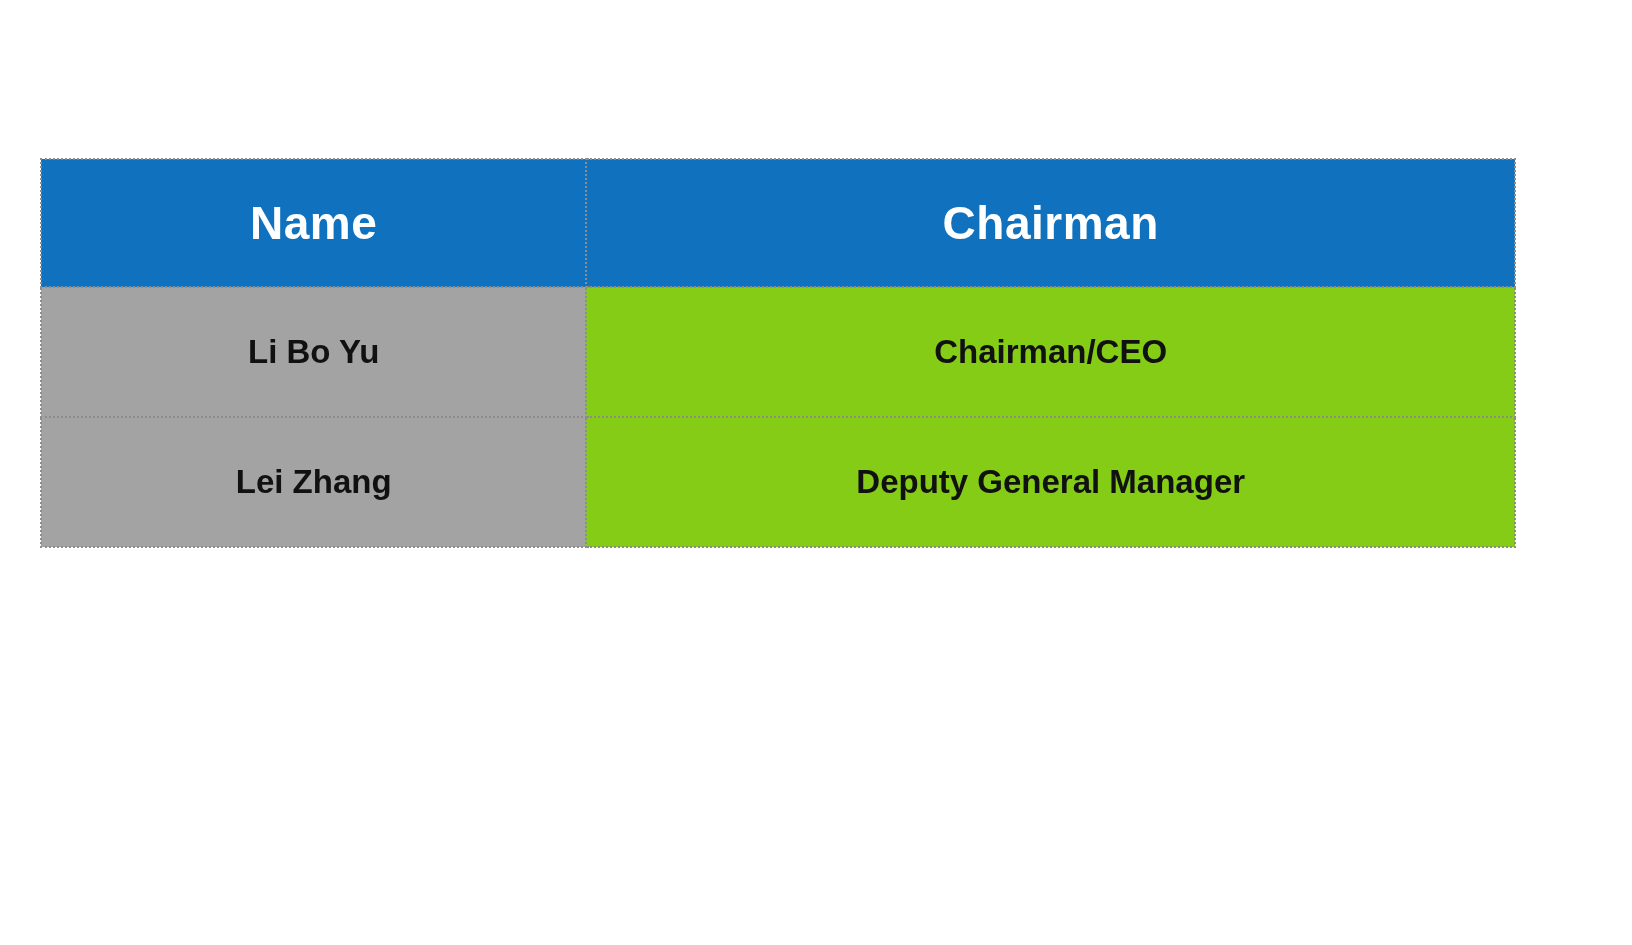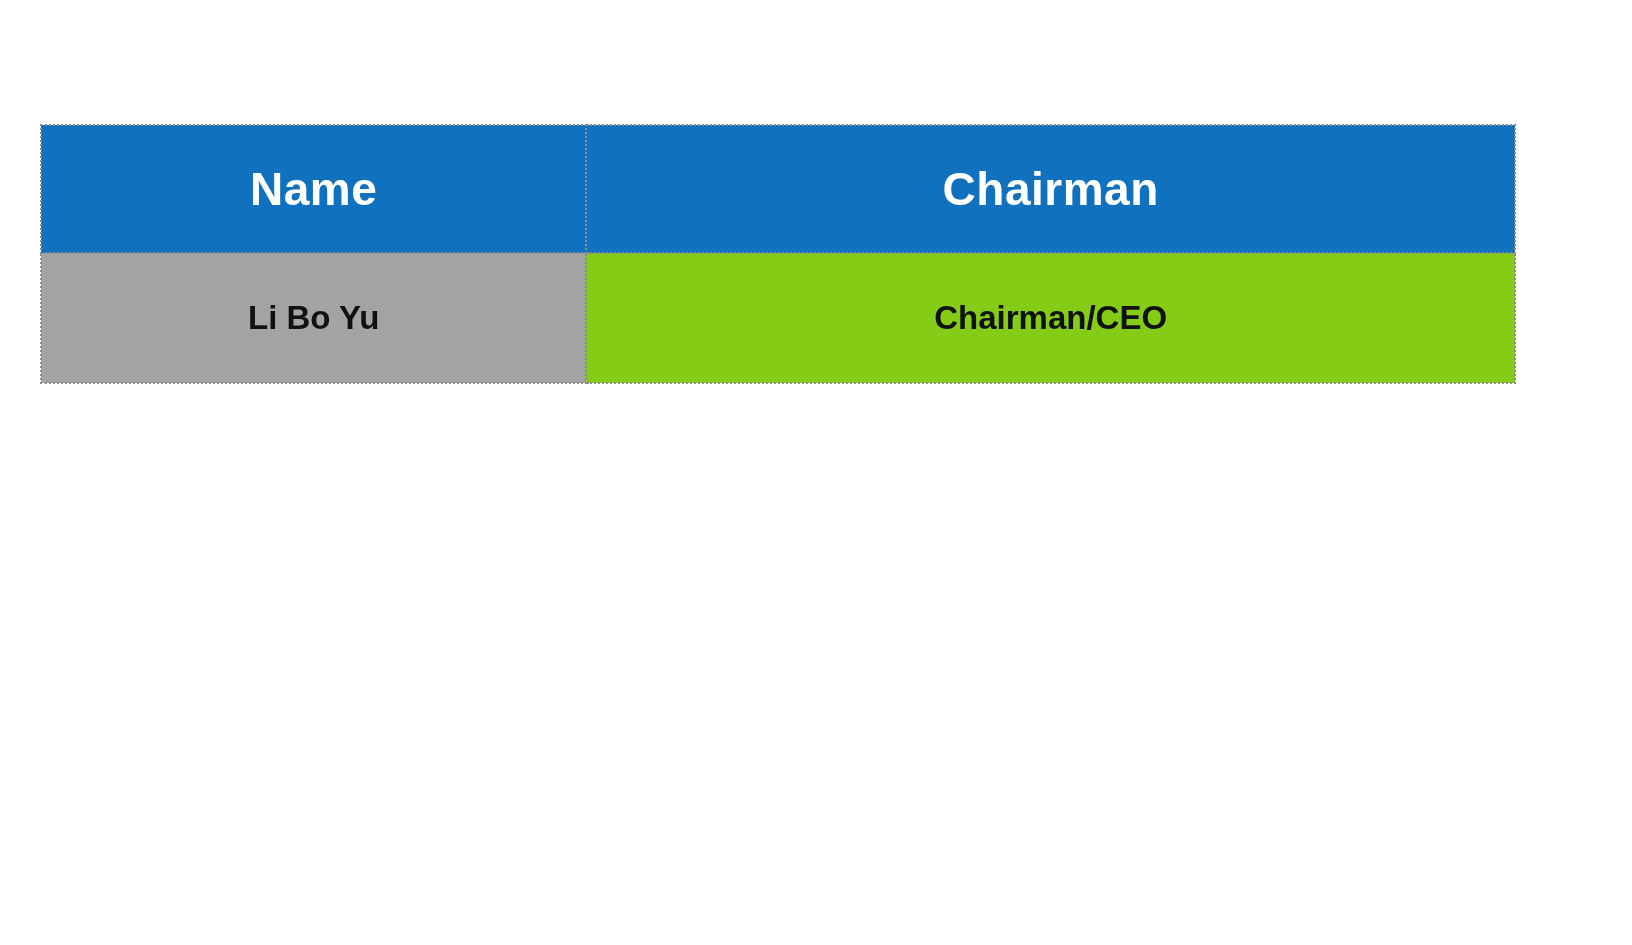--- a/index.html
+++ b/index.html
@@ -8,21 +8,21 @@
     width: 1632px;
     height: 945px;
     background: #ffffff;
     font-family: "Liberation Sans", sans-serif;
     overflow: hidden;
   }
 
   .table-wrap {
     position: absolute;
     left: 40px;
-    top: 124px;
+    top: 158px;
     width: 1476px;
   }
 
   table.people {
     width: 100%;
     border-collapse: collapse;
     table-layout: fixed;
   }
 
   table.people col.col-name { width: 37%; }
@@ -71,15 +71,19 @@
       <tr>
         <th>Name</th>
         <th>Chairman</th>
       </tr>
     </thead>
     <tbody>
       <tr>
         <td class="name-cell">Li Bo Yu</td>
         <td class="position-cell">Chairman/CEO</td>
       </tr>
+      <tr>
+        <td class="name-cell">Lei Zhang</td>
+        <td class="position-cell">Deputy General Manager</td>
+      </tr>
     </tbody>
   </table>
 </div>
 
 </body></html>

